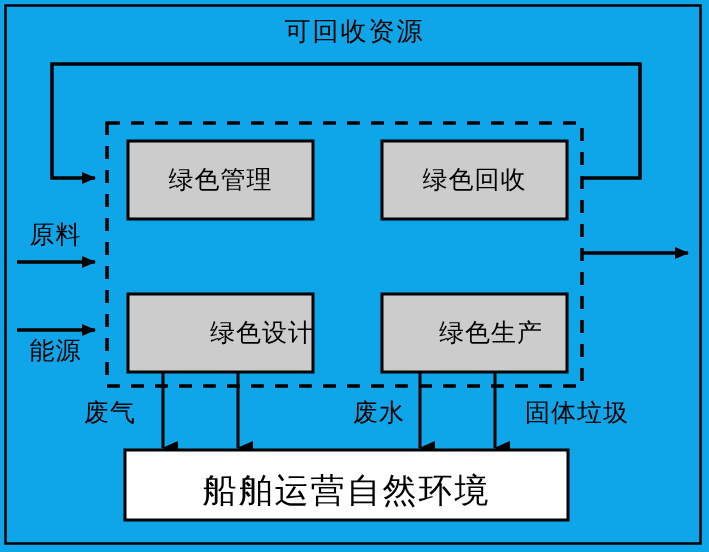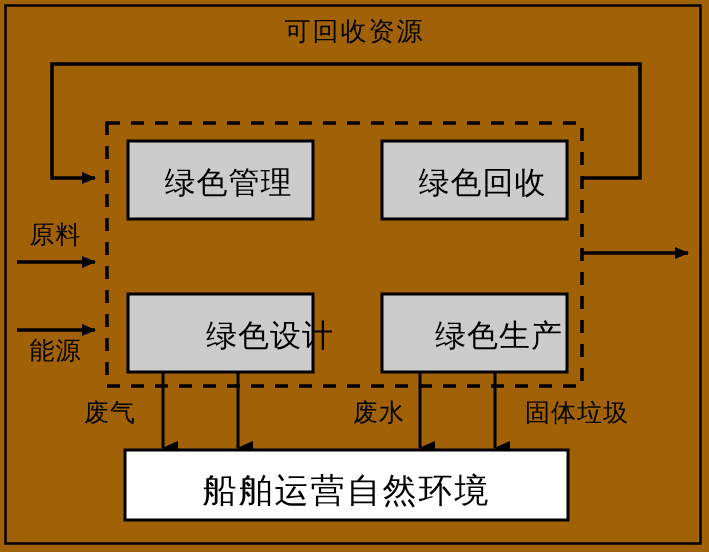--- a/index.html
+++ b/index.html
@@ -7,42 +7,41 @@
     padding: 0;
     background: #ffffff;
   }
   body {
     font-family: "Liberation Serif", "DejaVu Serif", serif;
   }
   #canvas {
     position: relative;
     width: 709px;
     height: 552px;
-    background: #a16207;
+    background: #0ea5e9;
     overflow: hidden;
   }
   #diagram-svg {
     position: absolute;
     left: 0;
     top: 0;
     width: 709px;
     height: 552px;
   }
   .lbl {
     position: absolute;
     color: #000000;
     font-family: "Liberation Serif", "DejaVu Serif", serif;
     white-space: pre;
     line-height: 1.05;
     text-align: center;
   }
   .node-label {
-    font-size: 31px;
+    font-size: 25px;
     letter-spacing: 1px;
-    padding-left: 8px;
   }
   .flow-label {
     font-size: 25px;
     letter-spacing: 1px;
   }
   .title-label {
     font-size: 26px;
     letter-spacing: 2px;
   }
   .env-label {

